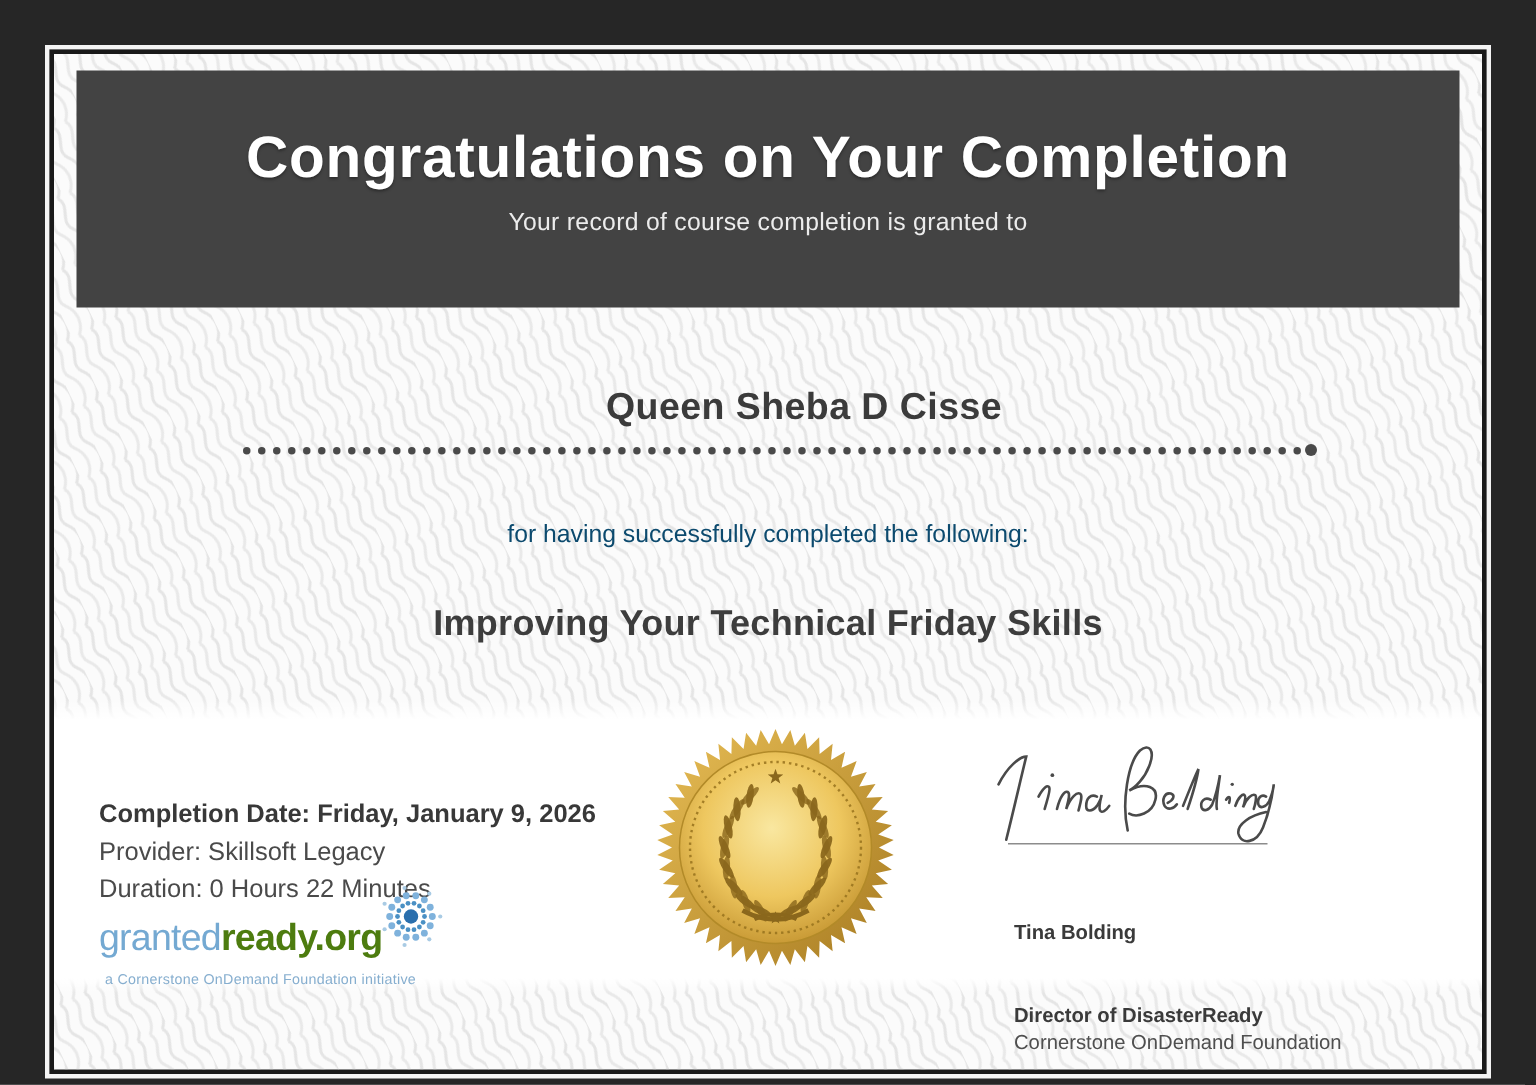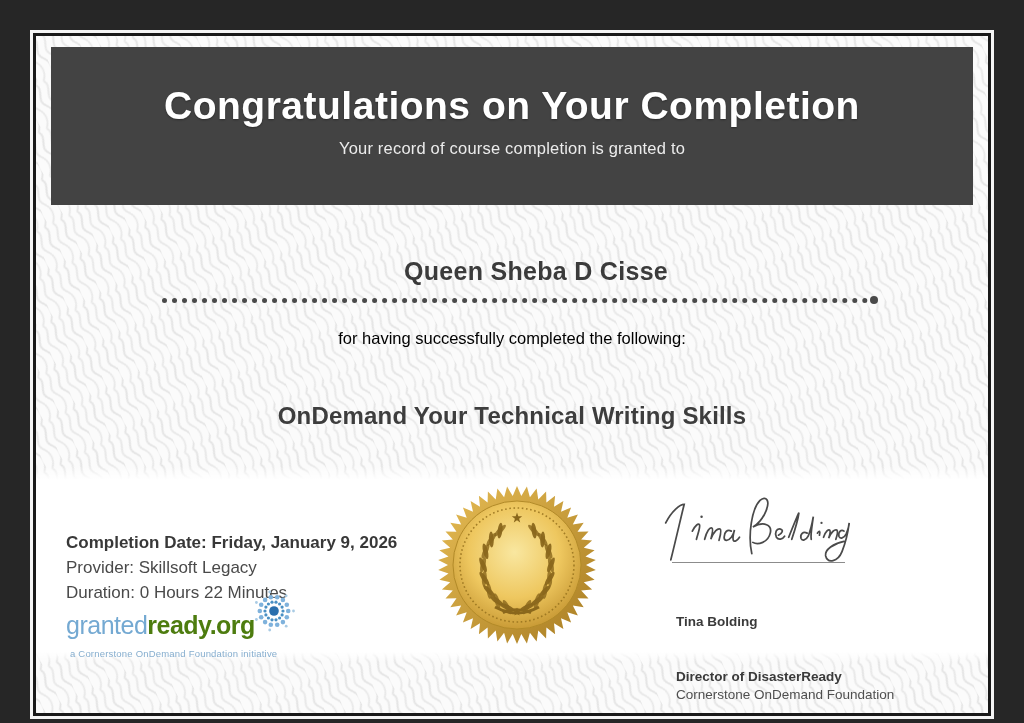--- a/index.html
+++ b/index.html
@@ -11,21 +11,21 @@
   .waves{position:absolute;left:0;top:0;width:100%;height:100%;z-index:0;}
   .footer-panel{position:absolute;left:0;right:0;top:430px;height:196px;z-index:1;
     background:linear-gradient(to bottom, rgba(255,255,255,0) 0%, #ffffff 7%, #ffffff 95%, rgba(255,255,255,0) 100%);}
   .layer{position:absolute;z-index:2;}
   .header{left:15px;right:15px;top:11px;height:158px;background:#434343;text-align:center;}
   .title{margin-top:36px;font-size:39px;line-height:46px;font-weight:700;color:#ffffff;letter-spacing:.5px;text-shadow:0 1px 2px rgba(0,0,0,.35);}
   .subtitle{margin-top:10px;font-size:16.5px;color:#ececec;letter-spacing:.2px;}
   .name{left:0;right:0;top:221px;text-align:center;font-size:25px;font-weight:700;color:#3b3b3b;letter-spacing:.3px;padding-left:48px;}
   .dotline{left:126px;top:262px;width:706px;height:0;border-bottom:5px dotted #4a4a4a;}
   .dotline .enddot{position:absolute;right:-10px;top:-2px;width:8px;height:8px;border-radius:50%;background:#4a4a4a;}
-  .statement{left:0;right:0;top:293px;text-align:center;font-size:16.5px;color:#000000;}
+  .statement{left:0;right:0;top:311px;text-align:center;font-size:16.5px;color:#0c4a6e;}
   .course{left:0;right:0;top:366px;text-align:center;font-size:24px;font-weight:700;color:#3d3d3d;letter-spacing:.2px;}
   .details{left:30px;top:494px;font-size:17px;color:#4a4a4a;line-height:25px;}
   .details .strong{font-weight:700;color:#383838;}
   .logo-text{left:30px;top:576px;font-size:25px;letter-spacing:-0.5px;line-height:26px;}
   .logo-text .lt{color:#74a9d2;font-weight:400;}
   .logo-text .dk{color:#4d7c0f;font-weight:700;}
   .logo-tagline{display:block;margin:3px 0 8px 4px;font-size:9.5px;letter-spacing:.2px;color:#86aecf;font-weight:400;}
   .logo-burst{left:214px;top:551px;width:48px;height:48px;}
   .seal{left:401px;top:449px;width:160px;height:160px;}
   .sig-svg{left:618px;top:450px;width:212px;height:82px;z-index:3;}
@@ -58,21 +58,21 @@
       </div>
 
       <div class="layer name">Queen Sheba D Cisse</div>
 
       <div class="layer dotline">
           <span class="enddot"></span>
         </div>
 
       <div class="layer statement">for having successfully completed the following:</div>
 
-      <div class="layer course">OnDemand Your Technical Writing Skills</div>
+      <div class="layer course">Improving Your Technical Friday Skills</div>
 
       <div class="layer details">
         <div class="strong">Completion Date: Friday, January 9, 2026</div>
         <div>Provider: Skillsoft Legacy</div>
         <div>Duration: 0 Hours 22 Minutes</div>
       </div>
 
       <div class="layer logo-text">
         <span class="lt">granted</span><span class="dk">ready.org</span>
         <span class="logo-tagline">a Cornerstone OnDemand Foundation initiative</span>

